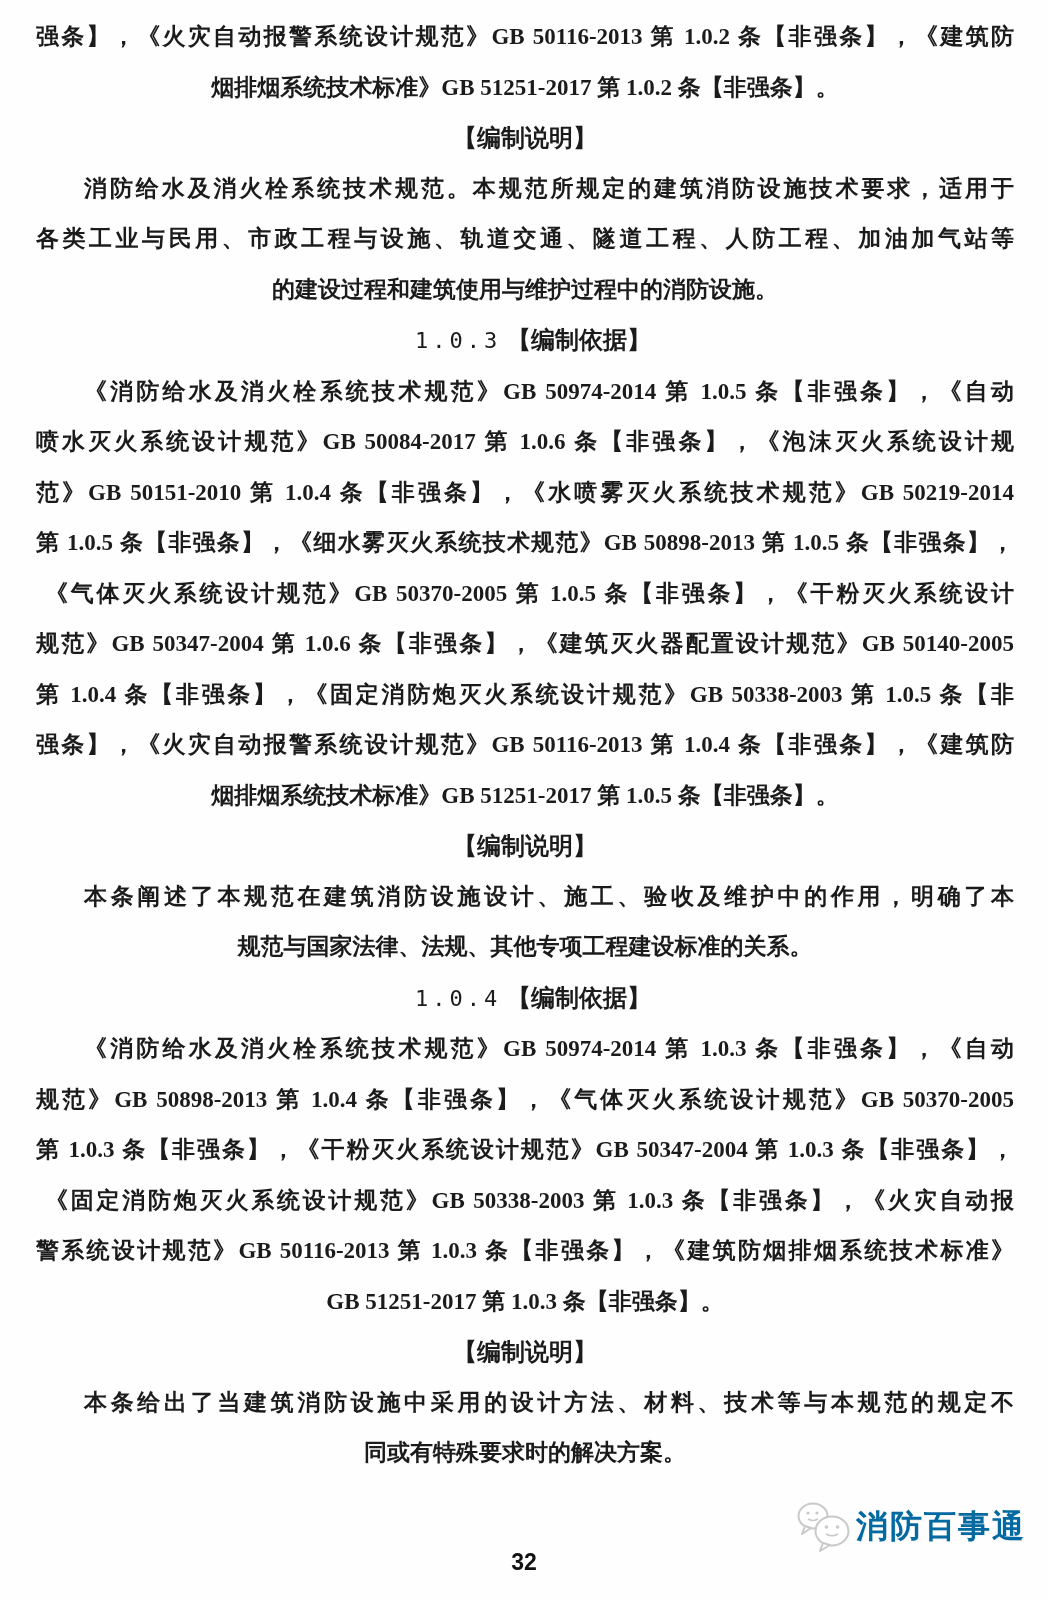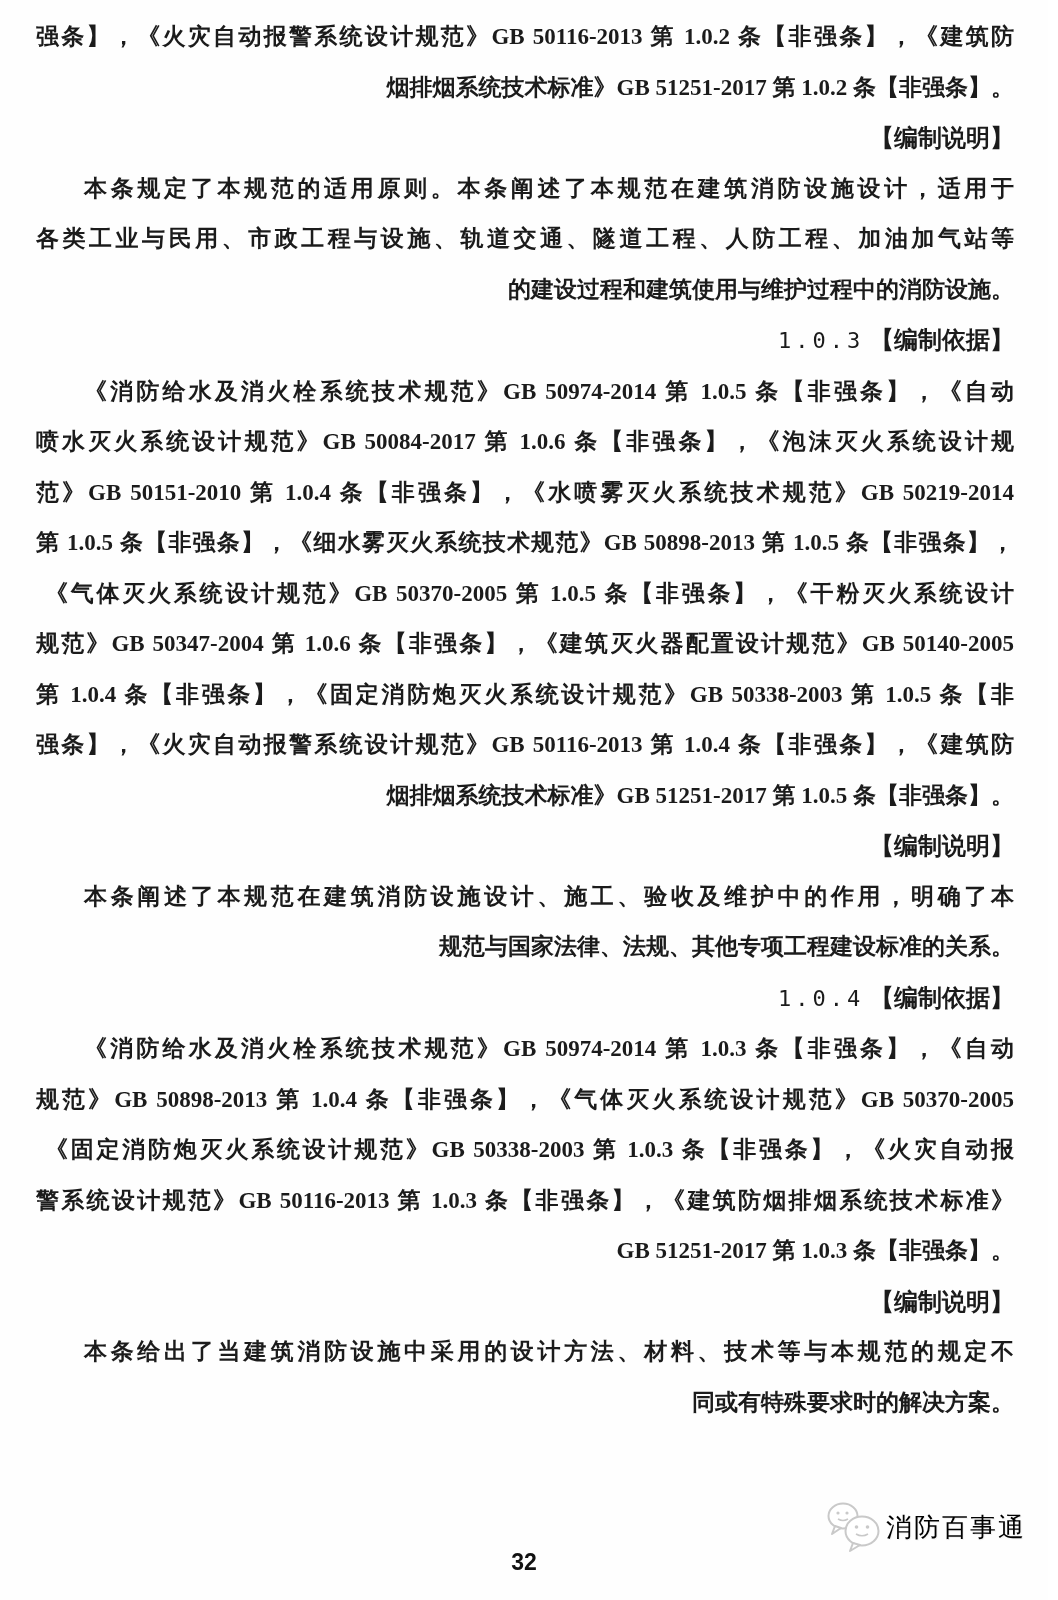--- a/index.html
+++ b/index.html
@@ -25,21 +25,21 @@
     overflow: hidden;
   }
   .line {
     display: block;
     width: 100%;
     line-height: 50.5px;
     font-size: 23px;
     font-weight: 600;
     white-space: nowrap;
     overflow: hidden;
-    text-align: right;
+    text-align: center;
   }
   
   .jf {
     white-space: normal;
     text-align: justify;
     text-align-last: justify;
   }
   
   .ind { padding-left: 48px; box-sizing: border-box; }
   
@@ -75,37 +75,37 @@
   .watermark {
     position: absolute;
     right: 22px;
     top: 1496px;
     display: flex;
     align-items: center;
     height: 62px;
   }
   .watermark .wm-icon { width: 56px; height: 58px; margin-right: 4px; }
   .watermark .wm-text {
-    font-size: 26px;
-    font-weight: 400;
-    color: #000000;
+    font-size: 32px;
+    font-weight: 700;
+    color: #0369a1;
     letter-spacing: 2px;
     text-shadow: 1px 1px 0 #f2f2f2;
     white-space: nowrap;
   }
 </style>
 </head>
 <body>
 
 <div class="page">
   <div class="content">
     <div class="line jf">强条】，《火灾自动报警系统设计规范》GB 50116-2013 第 1.0.2 条【非强条】，《建筑防</div>
     <div class="line">烟排烟系统技术标准》GB 51251-2017 第 1.0.2 条【非强条】。</div>
     <div class="line head">【编制说明】</div>
-    <div class="line jf ind">本条规定了本规范的适用原则。本条阐述了本规范在建筑消防设施设计，适用于</div>
+    <div class="line jf ind">消防给水及消火栓系统技术规范。本规范所规定的建筑消防设施技术要求，适用于</div>
     <div class="line jf">各类工业与民用、市政工程与设施、轨道交通、隧道工程、人防工程、加油加气站等</div>
     <div class="line">的建设过程和建筑使用与维护过程中的消防设施。</div>
     <div class="line hnum">
       <span class="num">1.0.3</span>
       <span class="hlabel">【编制依据】</span>
     </div>
     <div class="line jf ind">《消防给水及消火栓系统技术规范》GB 50974-2014 第 1.0.5 条【非强条】，《自动</div>
     <div class="line jf">喷水灭火系统设计规范》GB 50084-2017 第 1.0.6 条【非强条】，《泡沫灭火系统设计规</div>
     <div class="line jf">范》GB 50151-2010 第 1.0.4 条【非强条】，《水喷雾灭火系统技术规范》GB 50219-2014</div>
     <div class="line jf">第 1.0.5 条【非强条】，《细水雾灭火系统技术规范》GB 50898-2013 第 1.0.5 条【非强条】，</div>
@@ -116,20 +116,21 @@
     <div class="line">烟排烟系统技术标准》GB 51251-2017 第 1.0.5 条【非强条】。</div>
     <div class="line head">【编制说明】</div>
     <div class="line jf ind">本条阐述了本规范在建筑消防设施设计、施工、验收及维护中的作用，明确了本</div>
     <div class="line">规范与国家法律、法规、其他专项工程建设标准的关系。</div>
     <div class="line hnum">
       <span class="num">1.0.4</span>
       <span class="hlabel">【编制依据】</span>
     </div>
     <div class="line jf ind">《消防给水及消火栓系统技术规范》GB 50974-2014 第 1.0.3 条【非强条】，《自动</div>
     <div class="line jf">规范》GB 50898-2013 第 1.0.4 条【非强条】，《气体灭火系统设计规范》GB 50370-2005</div>
+    <div class="line jf">第 1.0.3 条【非强条】，《干粉灭火系统设计规范》GB 50347-2004 第 1.0.3 条【非强条】，</div>
     <div class="line jf qind">《固定消防炮灭火系统设计规范》GB 50338-2003 第 1.0.3 条【非强条】，《火灾自动报</div>
     <div class="line jf">警系统设计规范》GB 50116-2013 第 1.0.3 条【非强条】，《建筑防烟排烟系统技术标准》</div>
     <div class="line">GB 51251-2017 第 1.0.3 条【非强条】。</div>
     <div class="line head">【编制说明】</div>
     <div class="line jf ind">本条给出了当建筑消防设施中采用的设计方法、材料、技术等与本规范的规定不</div>
     <div class="line">同或有特殊要求时的解决方案。</div>
   </div>
 
   <div class="watermark">
     <svg class="wm-icon" viewBox="0 0 56 58" fill="none" xmlns="http://www.w3.org/2000/svg">

